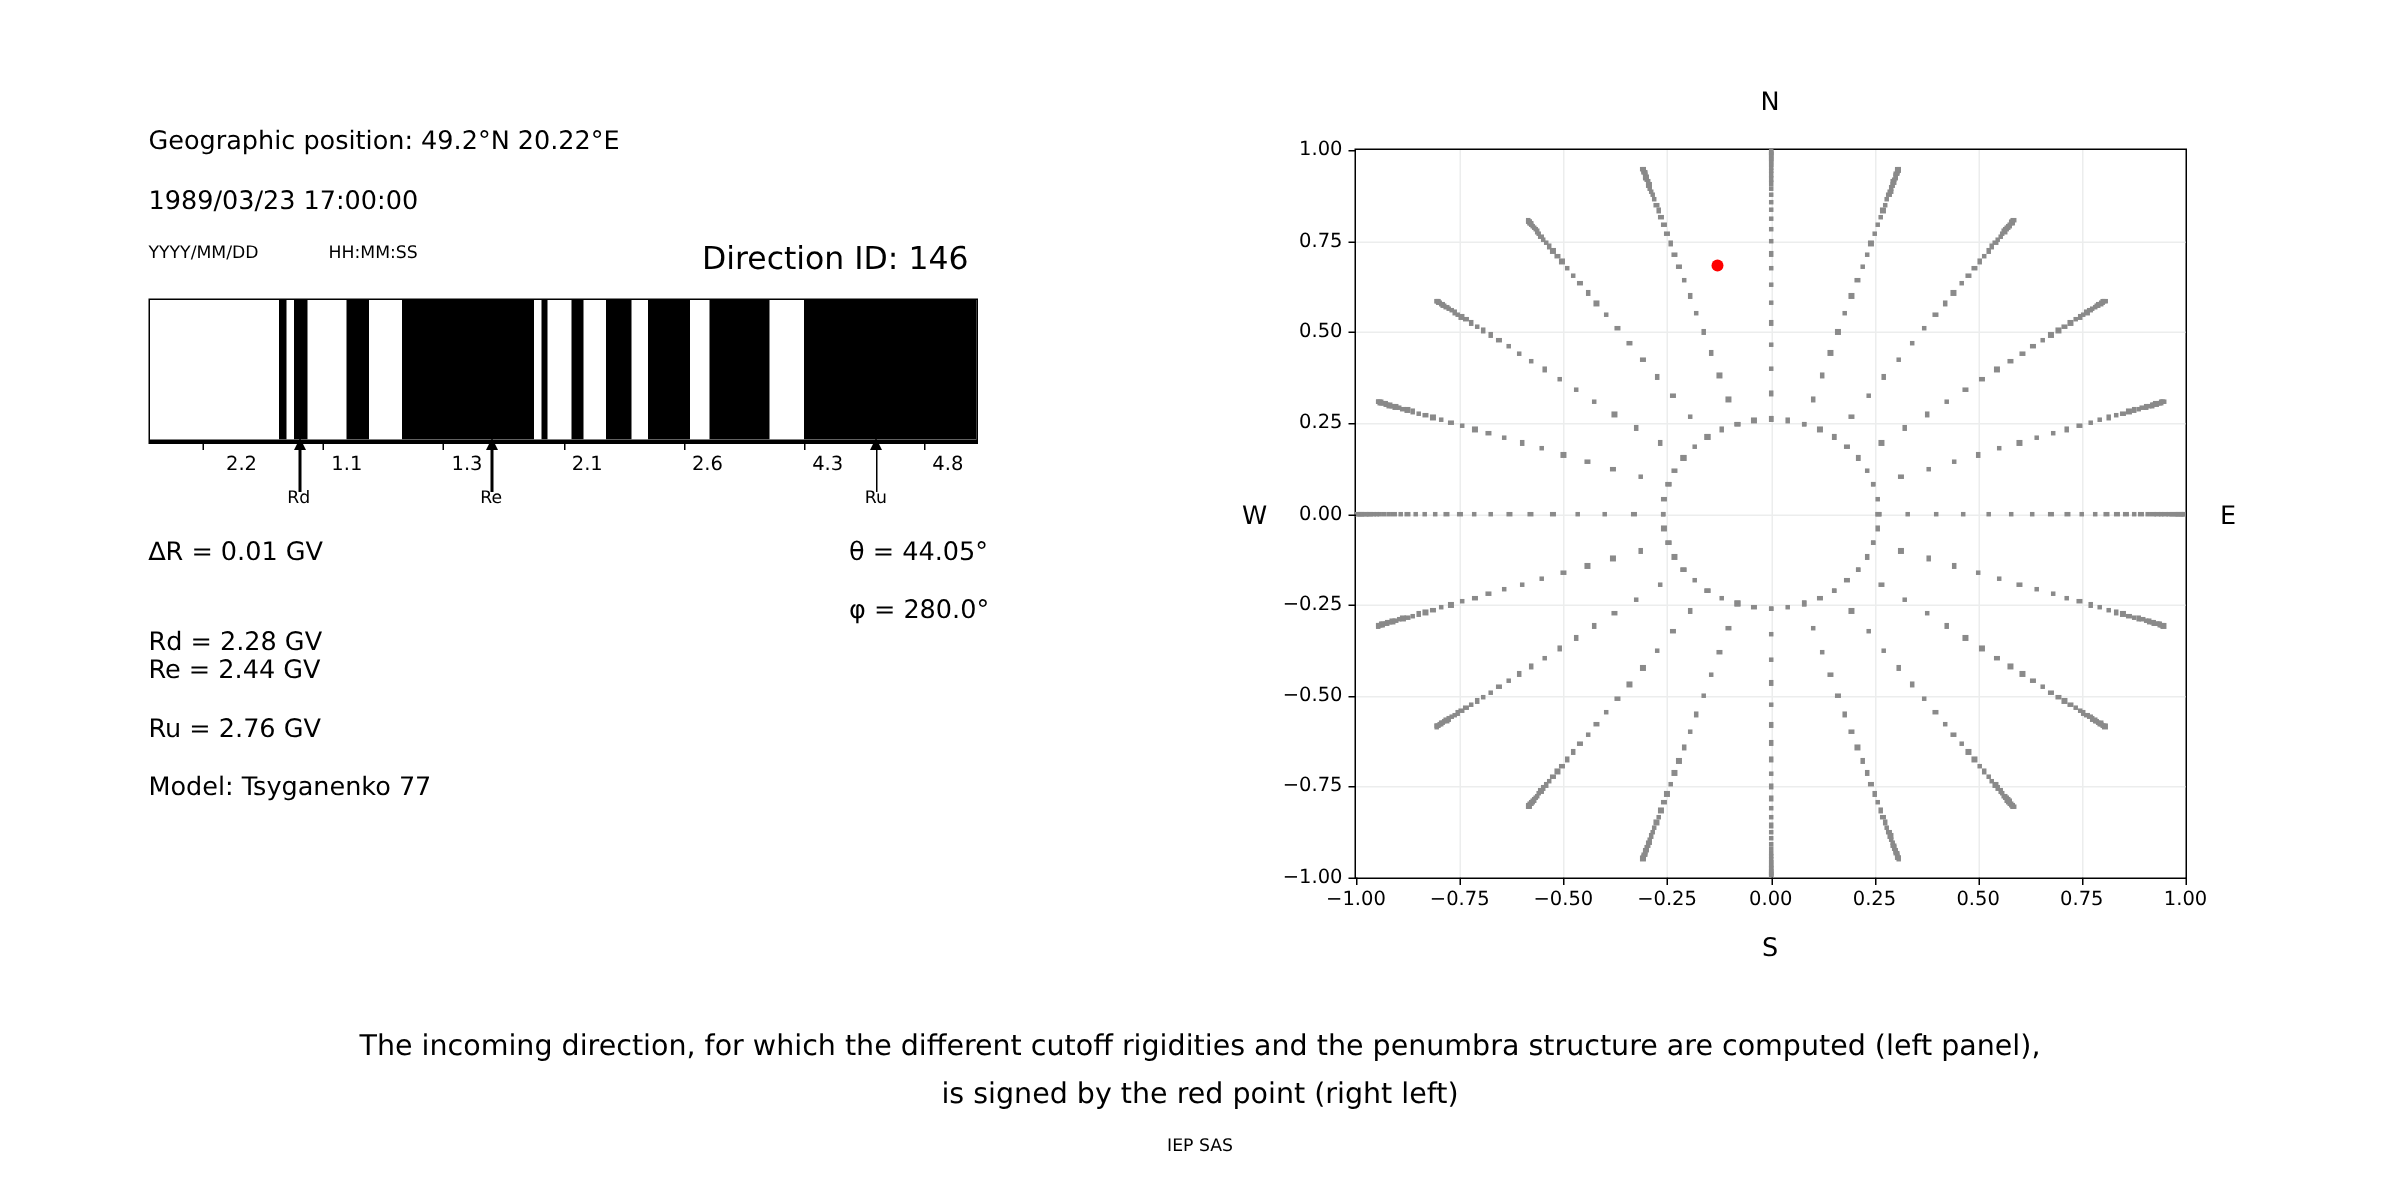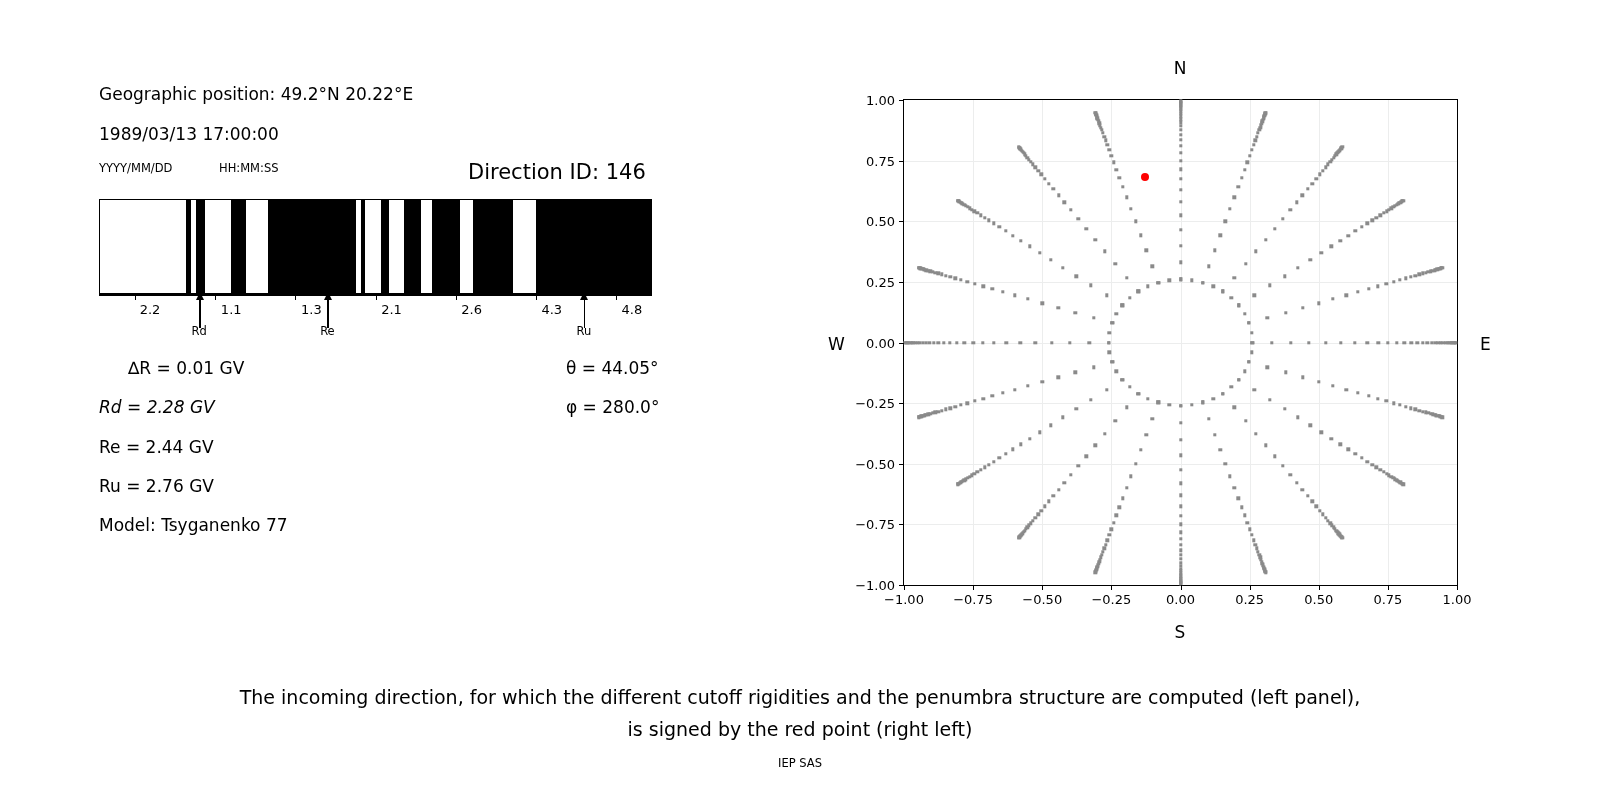--- a/index.html
+++ b/index.html
@@ -65,42 +65,42 @@
 
   
   #caption1{left:800px;top:686px;font-size:19px;transform:translateX(-50%);white-space:nowrap;}
   #caption2{left:800px;top:718px;font-size:19px;transform:translateX(-50%);white-space:nowrap;}
   #footer{left:800px;top:756px;font-size:11.5px;transform:translateX(-50%);white-space:nowrap;}
 </style>
 </head>
 <body>
 
 <div class="abs" id="geo-line">Geographic position: 49.2°N 20.22°E</div>
-<div class="abs" id="datetime-line">1989/03/13 17:00:00</div>
+<div class="abs" id="datetime-line">1989/03/23 17:00:00</div>
 <div class="abs" id="fmt-date">YYYY/MM/DD</div>
 <div class="abs" id="fmt-time">HH:MM:SS</div>
 <div class="abs" id="direction-id">Direction ID: 146</div>
 
 <div class="abs" id="penumbra-wrap">
   <div id="penumbra-bar">
       <div class="band" style="left: 86.1558px; width: 5.20942px;"></div>
       <div class="band" style="left: 95.7732px; width: 8.81594px;"></div>
       <div class="band" style="left: 131.037px; width: 15.2275px;"></div>
       <div class="band" style="left: 167.904px; width: 88.1594px;"></div>
       <div class="band" style="left: 260.872px; width: 4.00725px;"></div>
       <div class="band" style="left: 280.908px; width: 8.01449px;"></div>
       <div class="band" style="left: 304.15px; width: 16.8304px;"></div>
       <div class="band" style="left: 332.201px; width: 28.0507px;"></div>
       <div class="band" style="left: 373.075px; width: 40.0725px;"></div>
       <div class="band" style="left: 436.389px; width: 116.611px;"></div>
     </div>
 </div>
 <div class="abs" id="penumbra-axis">
     <div class="xtick" style="left: 36.0652px;"></div>
-    <div class="xticklabel" style="left: 51px;">2.2</div>
+    <div class="xticklabel" style="left: 62px;">2.2</div>
     <div class="xtick" style="left: 116.21px;"></div>
     <div class="xticklabel" style="left: 132.21px;">1.1</div>
     <div class="xtick" style="left: 196.355px;"></div>
     <div class="xticklabel" style="left: 212.355px;">1.3</div>
     <div class="xtick" style="left: 276.5px;"></div>
     <div class="xticklabel" style="left: 292.5px;">2.1</div>
     <div class="xtick" style="left: 356.645px;"></div>
     <div class="xticklabel" style="left: 372.645px;">2.6</div>
     <div class="xtick" style="left: 436.79px;"></div>
     <div class="xticklabel" style="left: 452.79px;">4.3</div>
@@ -821,19 +821,19 @@
     <div class="xtick2" style="left: 483.875px; top: 485px;"></div>
     <div class="xticklabel2" style="left: 483.875px; top: 492px;">0.75</div>
     <div class="xtick2" style="left: 553px; top: 485px;"></div>
     <div class="xticklabel2" style="left: 553px; top: 492px;">1.00</div>
   </div>
 
 <div class="abs" id="caption1">The incoming direction, for which the different cutoff rigidities and the penumbra structure are computed (left panel),</div>
 <div class="abs" id="caption2">is signed by the red point (right left)</div>
 <div class="abs" id="footer">IEP SAS</div>
 
-<div class="param param-left" style="top: 358px; margin-left: 29px;">∆R = 0.01 GV</div>
-<div class="param param-left" style="top: 397px; font-style: italic;">Rd = 2.28 GV</div>
+<div class="param param-left" style="top: 358px;">∆R = 0.01 GV</div>
+<div class="param param-left" style="top: 418px;">Rd = 2.28 GV</div>
 <div class="param param-left" style="top: 437px;">Re = 2.44 GV</div>
 <div class="param param-left" style="top: 476px;">Ru = 2.76 GV</div>
 <div class="param param-left" style="top: 515px;">Model: Tsyganenko 77</div>
 <div class="param param-right" style="top: 358px;">θ = 44.05°</div>
 <div class="param param-right" style="top: 397px;">φ = 280.0°</div>
 
 </body></html>

